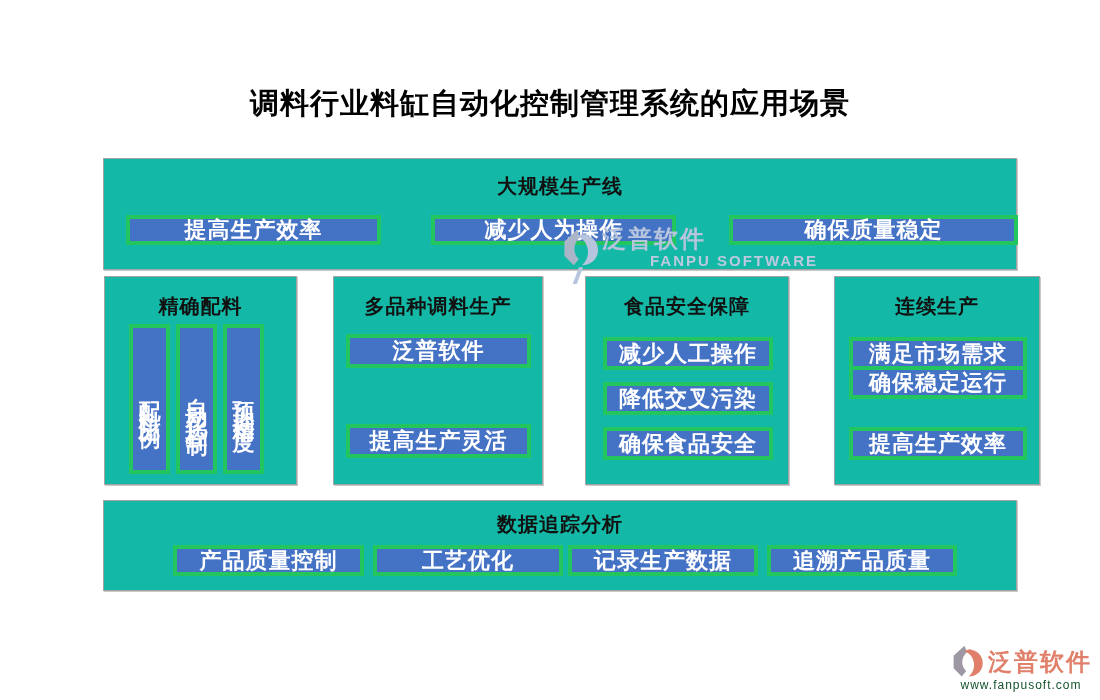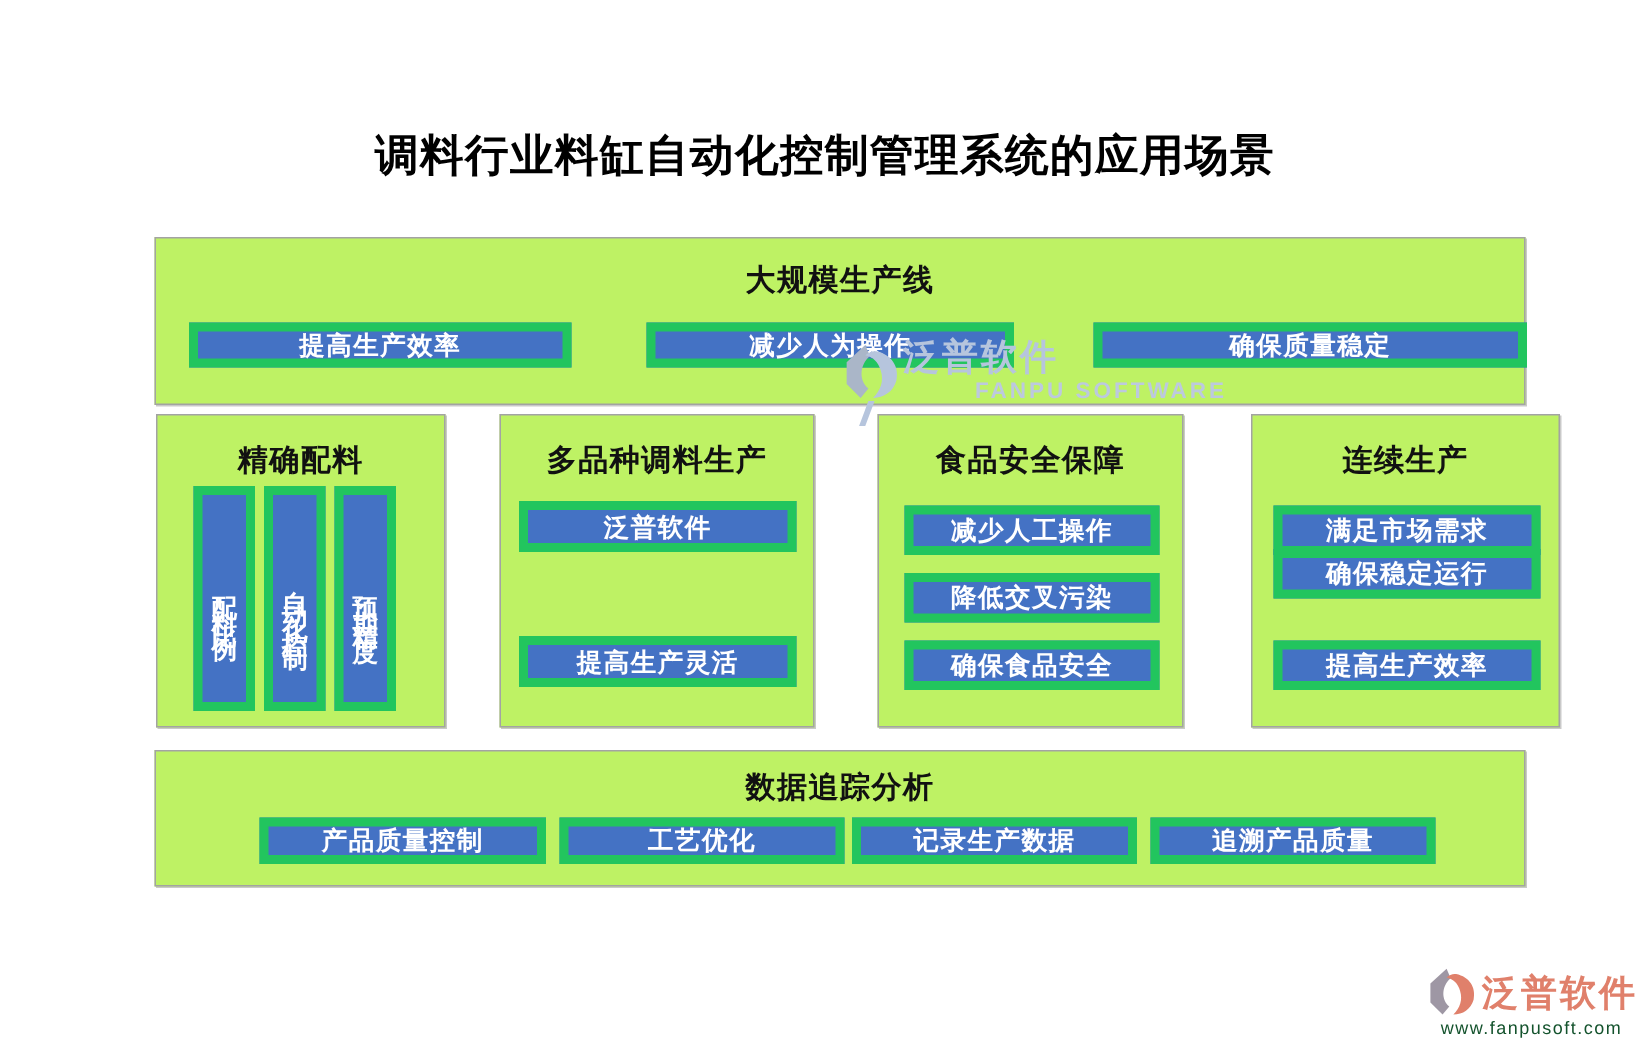--- a/index.html
+++ b/index.html
@@ -5,30 +5,30 @@
   html,body{margin:0;padding:0;background:#fff;}
   .canvas{
     position:relative;width:1100px;height:700px;background:#ffffff;
     font-family:"Liberation Sans","DejaVu Sans",sans-serif;overflow:hidden;
   }
   .title{
     position:absolute;top:84px;left:0;width:100%;text-align:center;
     font-size:29px;font-weight:bold;color:#000;letter-spacing:1px;
   }
   .panel{
-    position:absolute;background:#bef264;border:1px solid #a3a3a3;
+    position:absolute;background:#14b8a6;border:1px solid #a3a3a3;
     box-shadow:1px 1px 0 #c9c9c9;box-sizing:border-box;
   }
   .panel-label{
     position:absolute;left:0;width:100%;text-align:center;
     font-size:20px;font-weight:bold;color:#111;letter-spacing:1px;
   }
   .pill{
-    position:absolute;background:#4472c4;border:6px solid #22c55e;
-    color:#fff;font-weight:bold;font-size:17px;letter-spacing:1px;
+    position:absolute;background:#4472c4;border:4px solid #22c55e;
+    color:#fff;font-weight:bold;font-size:22px;letter-spacing:1px;
     display:flex;align-items:center;justify-content:center;
     box-sizing:border-box;text-align:left;
   }
   .vpill{
     writing-mode:vertical-rl;text-orientation:upright;letter-spacing:9px;
     padding-top:6px;justify-content:center;
   }
   
   .wm{position:absolute;display:flex;z-index:5;}
   .wm-center{left:560px;top:226px;align-items:flex-start;}

